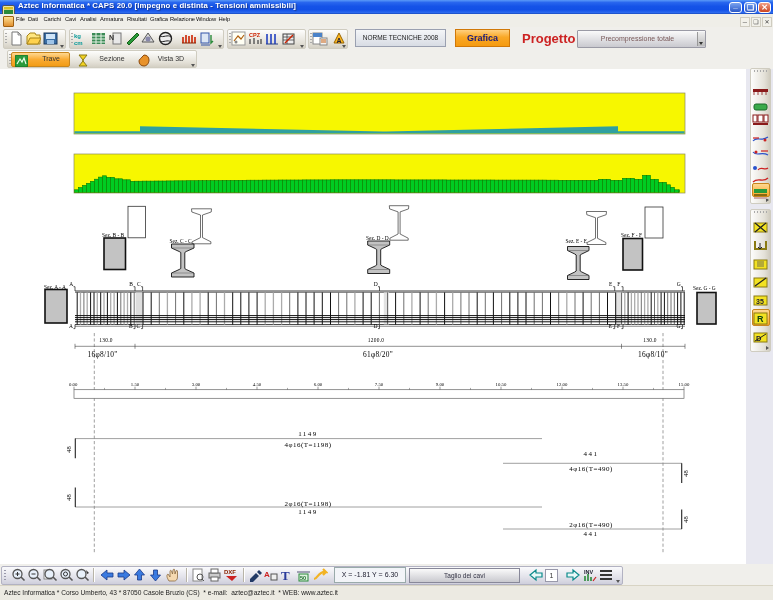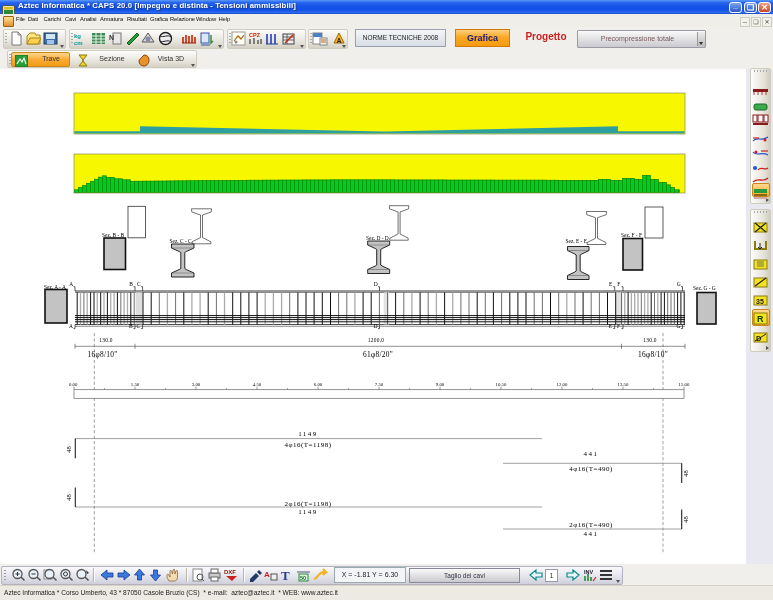--- a/index.html
+++ b/index.html
@@ -520,21 +520,21 @@
       <rect x="1" y="2" width="9" height="4" fill="#4a82c8"></rect>
       <rect x="8" y="7" width="7" height="7" fill="#f4f4f4" stroke="#888"></rect>
       <path d="M9 9h5M9 11h5" stroke="#c86010" stroke-width="1"></path>
     </svg></div>
 <div style="position:absolute;left:332px;top:31px;width:14px;height:15px;"><svg width="14" height="15" viewBox="0 0 14 15">
       <path d="M7 2l5 10H2z" fill="#ffb820" stroke="#996600" stroke-width="1"></path>
       <text x="4.5" y="12" font-size="7" font-weight="bold" fill="#223" font-family="Liberation Sans,sans-serif">A</text>
     </svg></div>
 <div style="position:absolute;left:355px;top:29px;width:91px;height:18px;background:linear-gradient(#f4f6f8,#d8dce4);border:1px solid #9aa0b0;box-sizing:border-box;font-size:6.5px;color:#222;text-align:center;line-height:16px;font-family:'Liberation Sans',sans-serif">NORME TECNICHE 2008</div>
 <div style="position:absolute;left:455px;top:29px;width:55px;height:18px;background:linear-gradient(#ffd080,#f9a826 45%,#f59a10);border:1px solid #d07808;box-sizing:border-box;font-size:9px;font-weight:bold;color:#1a1a7a;text-align:center;line-height:16px;font-family:'Liberation Sans',sans-serif">Grafica</div>
-<div style="position:absolute;left:522px;top:31px;width:48px;height:14px;font-size:10px;font-weight:bold;color:#cc2222;text-align:center;font-family:'Liberation Sans',sans-serif">Progetto</div>
+<div style="position:absolute;left:522px;top:31px;width:48px;height:14px;font-size:13px;font-weight:bold;color:#cc2222;text-align:center;font-family:'Liberation Sans',sans-serif">Progetto</div>
 <div style="position:absolute;left:577px;top:29.5px;width:129px;height:18px;background:linear-gradient(#fafafa,#c9c9cf);border:1px solid #9a9aa5;box-sizing:border-box;border-radius:1px">
     <div style="position:absolute;left:0;right:8px;top:0;bottom:0;font-size:7px;color:#7a5a5a;text-align:center;line-height:16px;font-family:'Liberation Sans',sans-serif">Precompressione totale</div>
     <div style="position:absolute;right:0.5px;top:1px;bottom:1px;width:7px;background:linear-gradient(#eee,#bbb);border-left:1px solid #999">
       <div style="position:absolute;left:1px;bottom:1px;width:0;height:0;border-left:2.5px solid transparent;border-right:2.5px solid transparent;border-top:3px solid #333"></div>
     </div>
   </div>
 <div class="tbrow2"></div>
 <div style="position:absolute;left:7px;top:50px;width:190px;height:18px;background:linear-gradient(#fdfdfc,#e4e1d8 70%,#d4d0c4);border:1px solid #cfccc0;border-radius:2px;box-sizing:border-box">
     <div style="position:absolute;left:1px;top:3px;bottom:3px;width:2px;background:repeating-linear-gradient(#aaa 0 1px,transparent 1px 3px)"></div>
     <div style="position:absolute;right:1px;bottom:0px;width:0;height:0;border-left:2.5px solid transparent;border-right:2.5px solid transparent;border-top:3px solid #555"></div>

